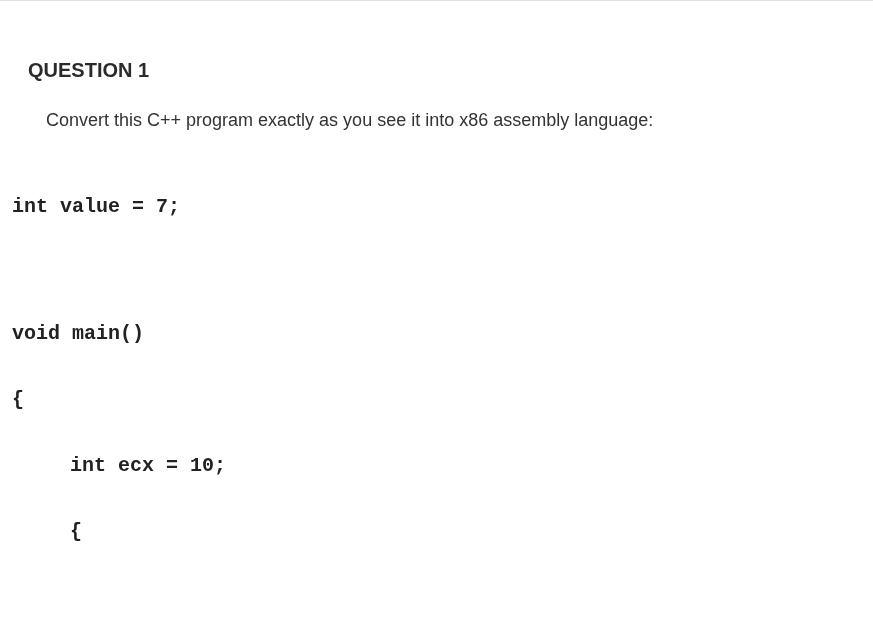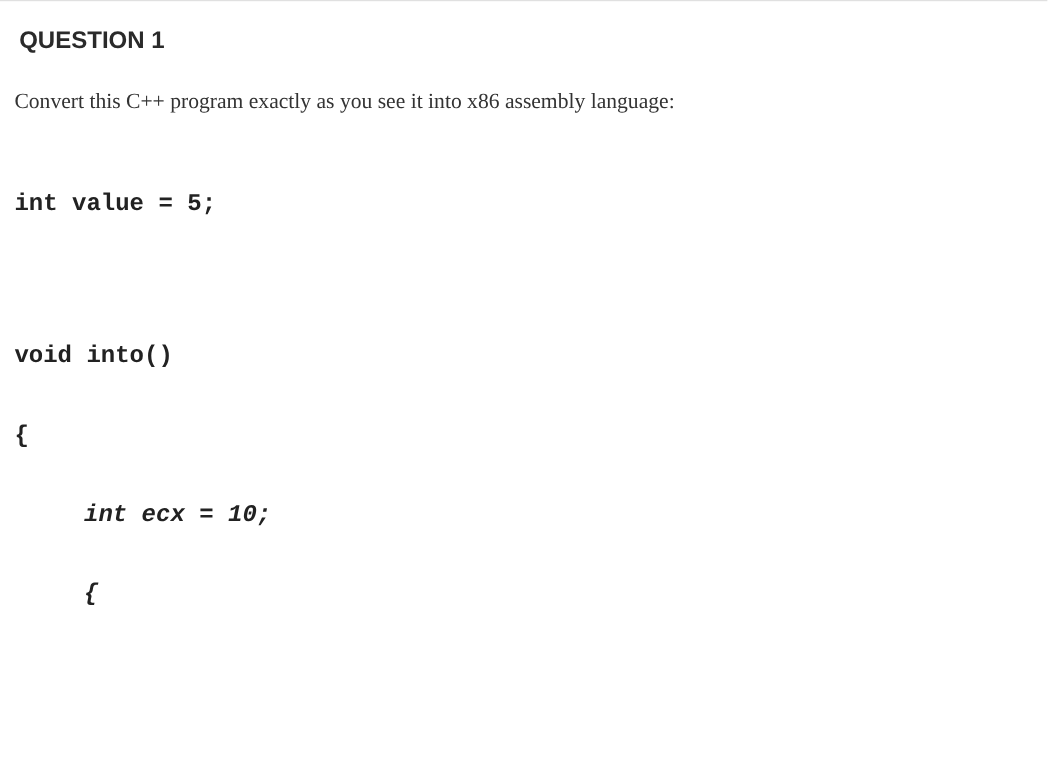--- a/index.html
+++ b/index.html
@@ -16,61 +16,62 @@
     }
     .top-border {
       border-top: 1px solid #e0e0e0;
       width: 100%;
       height: 1px;
     }
     .question-heading {
       font-weight: bold;
       font-size: 20px;
       color: #2a2a2a;
-      padding: 22px 0 0 16px;
+      padding: 22px 0 0 28px;
+      margin-top: 36px;
     }
     .instruction {
       font-size: 18px;
       color: #333333;
       padding: 28px 0 0 12px;
-      font-family: Liberation Serif, serif;
+      font-family: Liberation Sans, sans-serif;
+      margin-left: 34px;
     }
     .code-block {
       font-family: 'Courier New', Courier, monospace;
       font-size: 20px;
       font-weight: bold;
       color: #222222;
       padding: 26px 0 0 12px;
       line-height: 1.65;
       white-space: pre;
     }
     .code-line {
       display: block;
     }
     .blank-line {
       height: 1.4em;
     }
     .indent-1 {
       padding-left: 58px;
-      font-style: italic;
     }
   </style>
 </head>
 <body>
 
 <div class="top-border"></div>
 
 <div class="question-heading">QUESTION 1</div>
 
 <div class="instruction">Convert this C++ program exactly as you see it into x86 assembly language:</div>
 
 <div class="code-block">
-<span class="code-line">int value = 5;</span>
+<span class="code-line">int value = 7;</span>
 <div class="blank-line"></div>
-<span class="code-line">void into()</span>
+<span class="code-line">void main()</span>
 <span class="code-line">{</span>
 <span class="code-line indent-1">int ecx = 10;</span>
 <span class="code-line indent-1">{</span>
 
 
 
 
 
 
 

